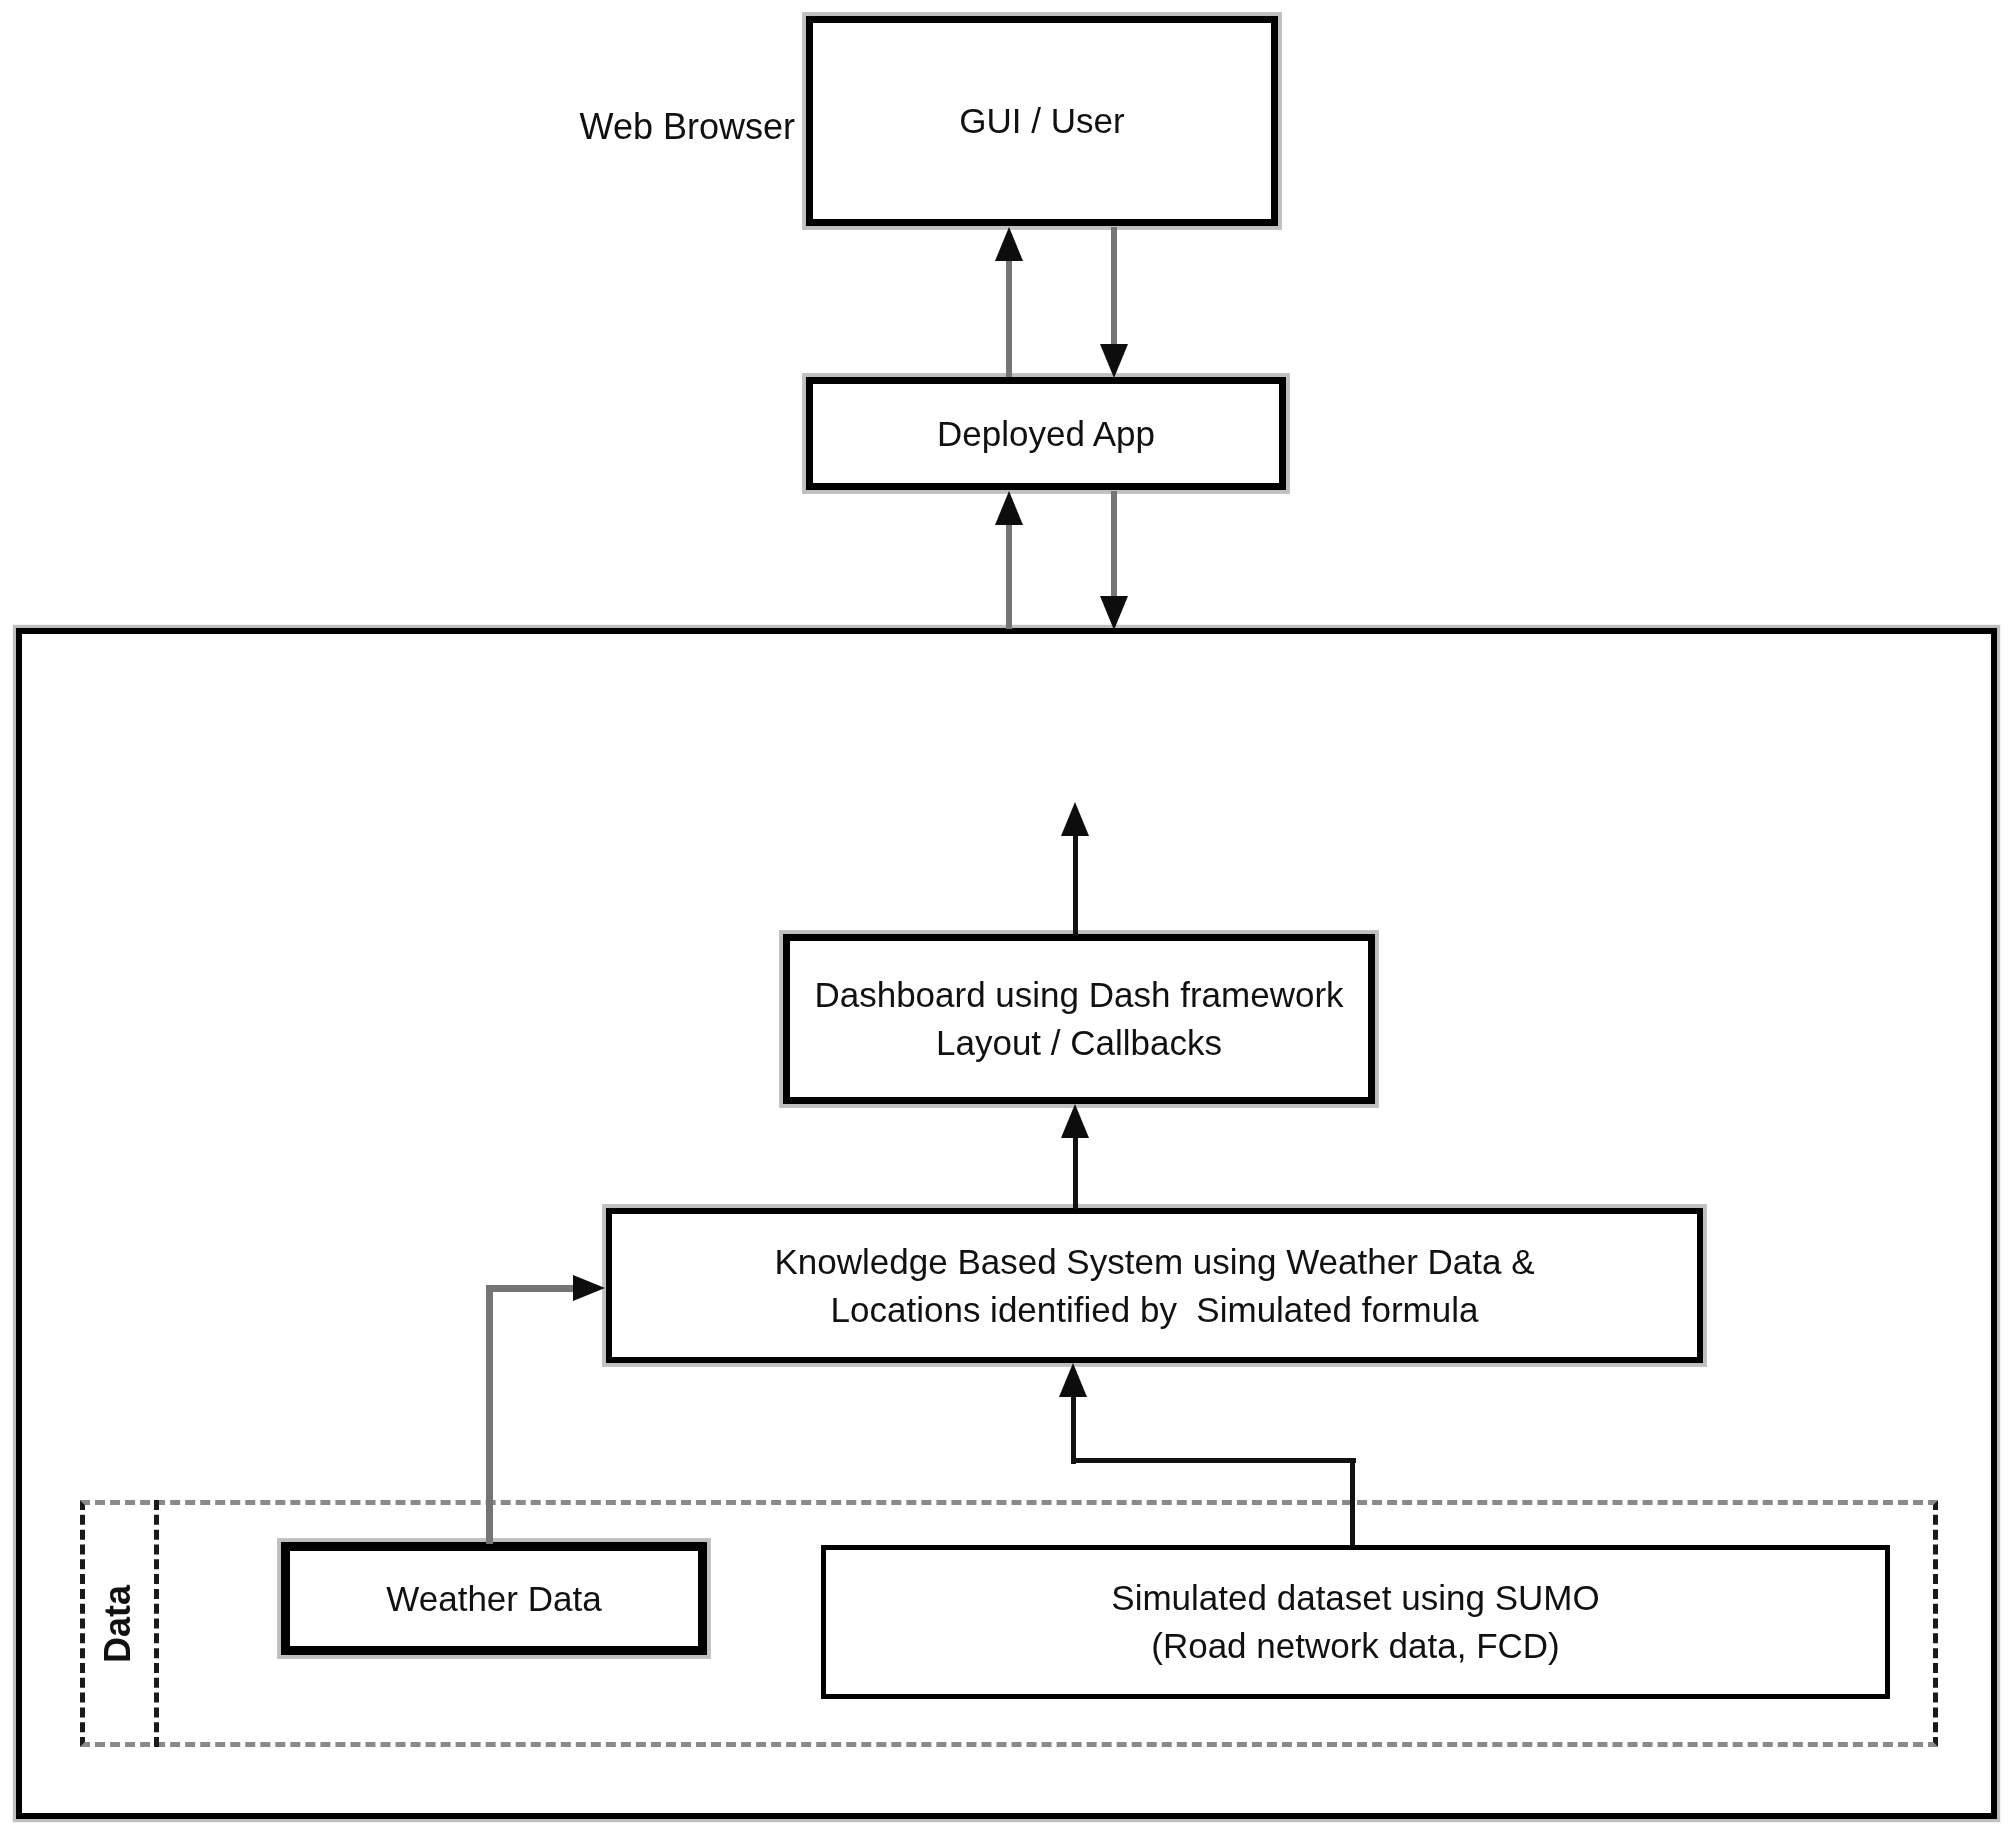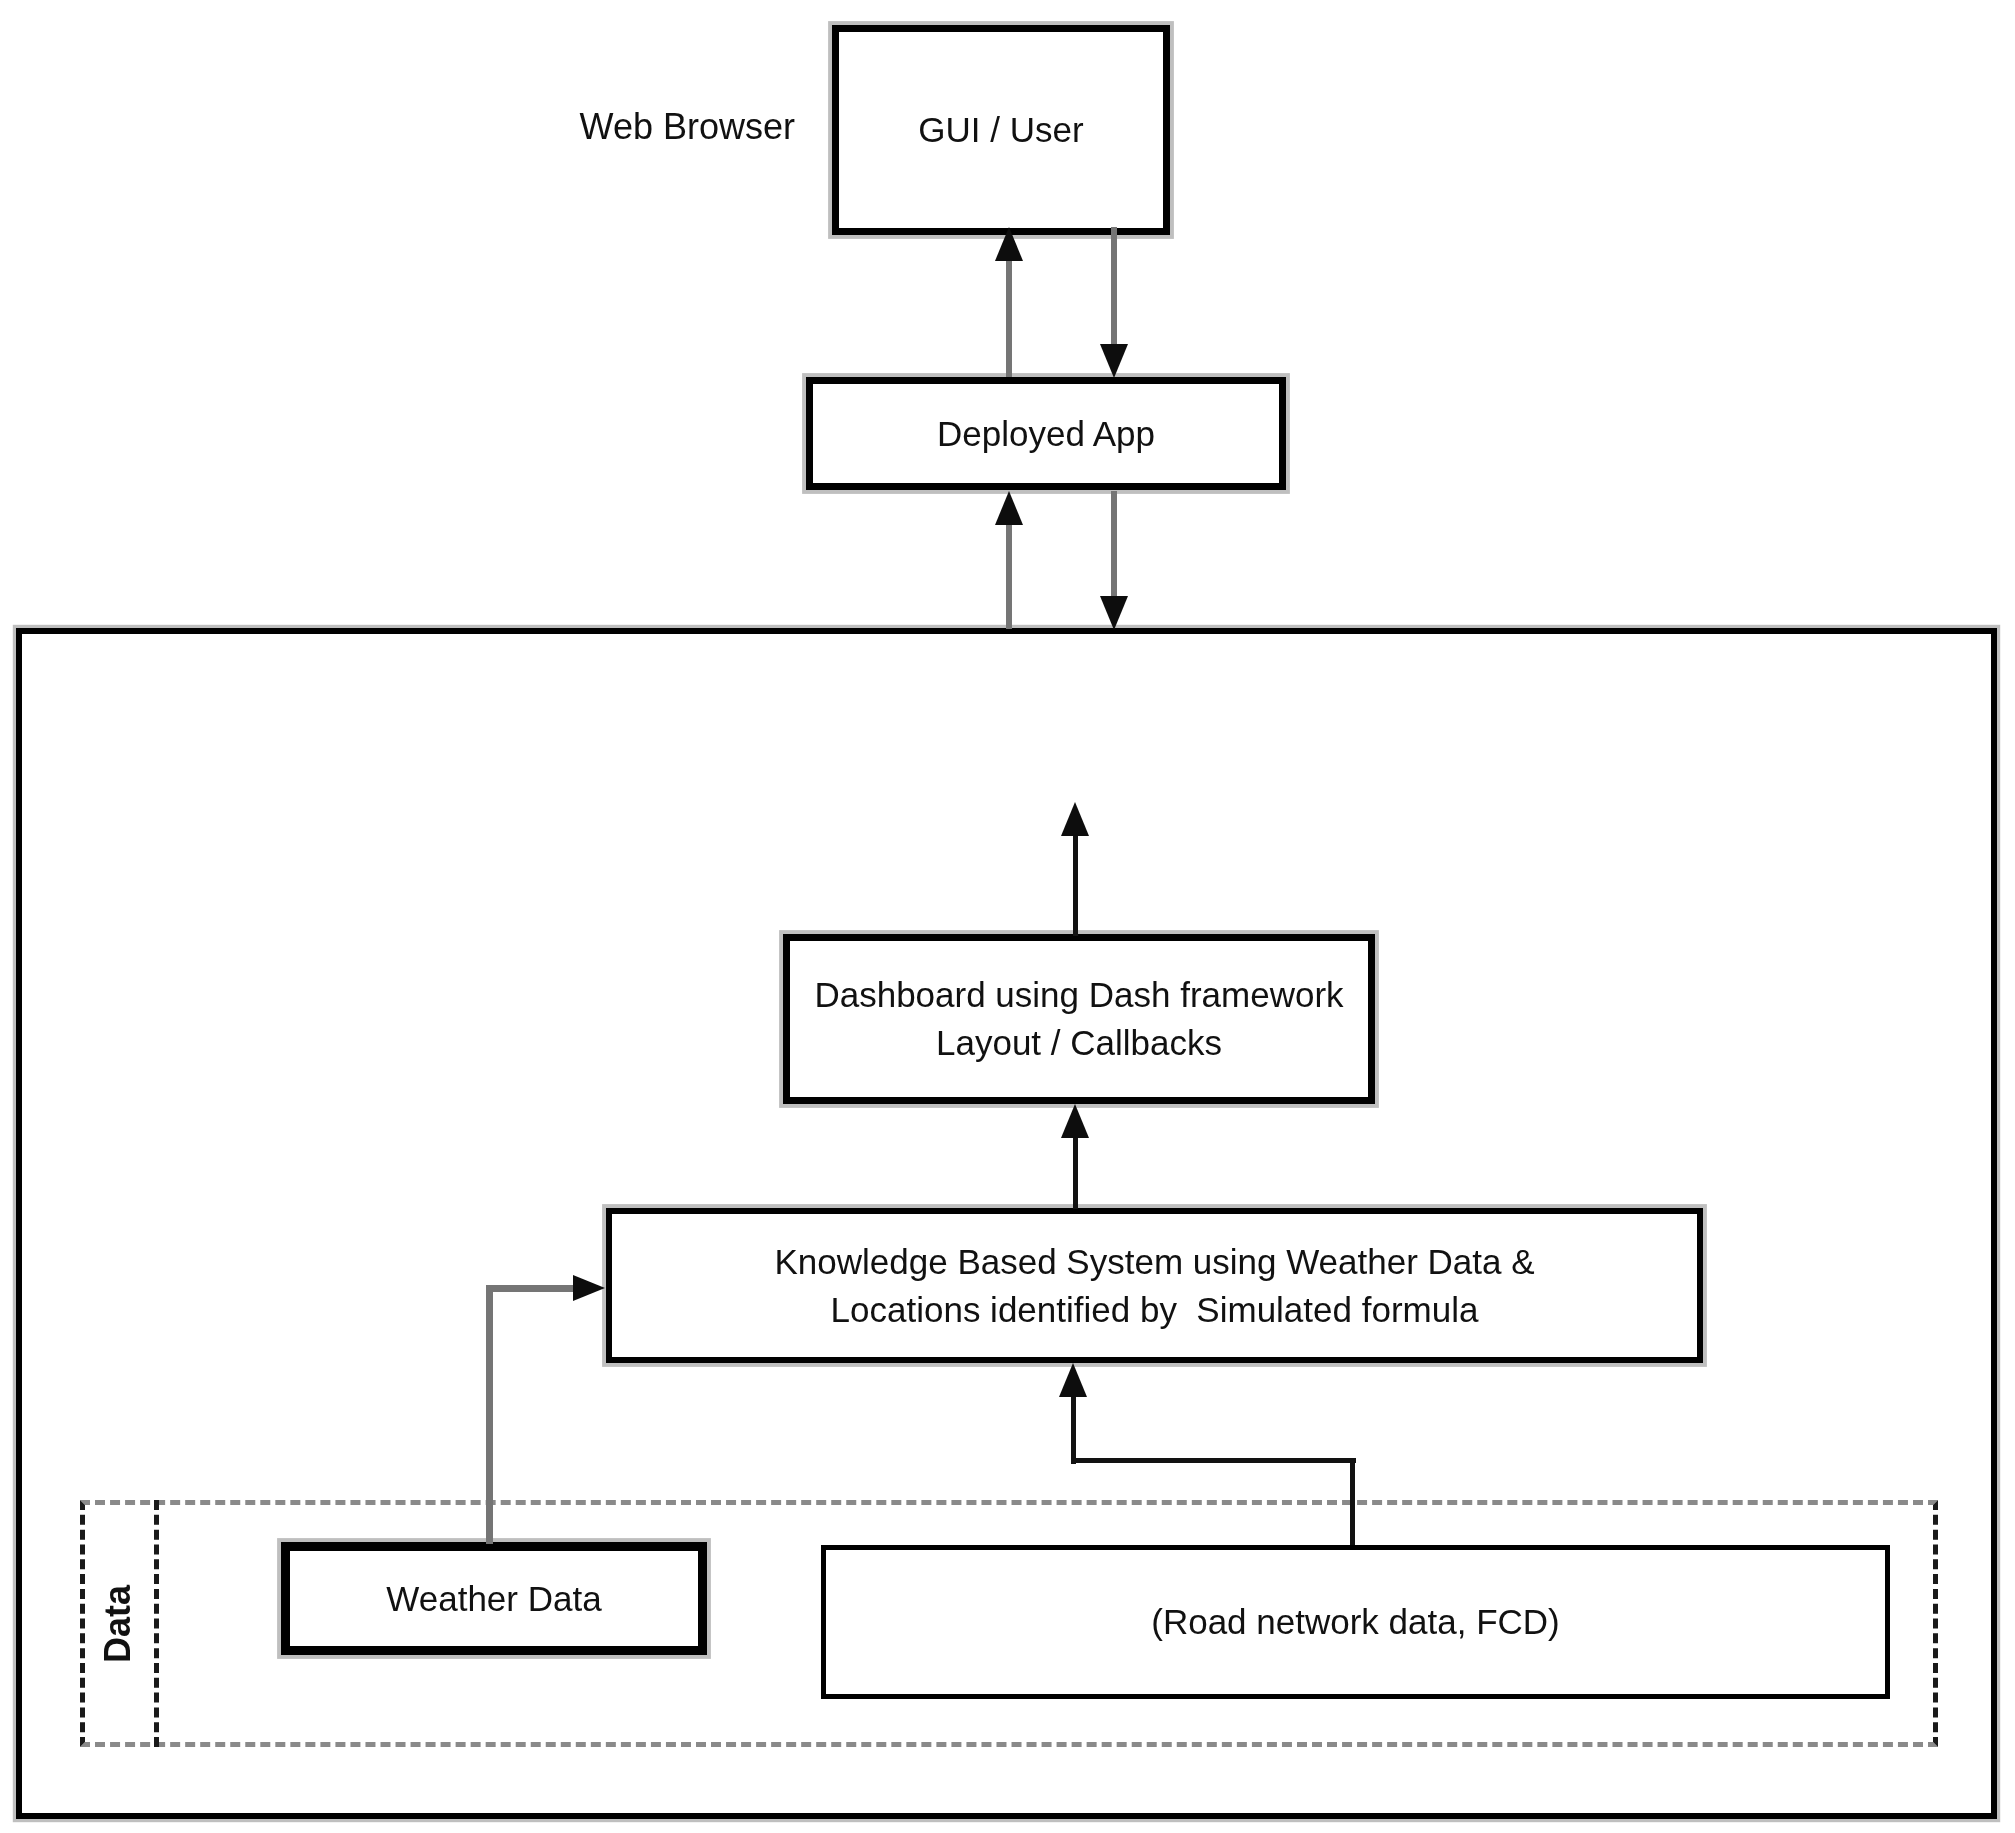--- a/index.html
+++ b/index.html
@@ -94,21 +94,21 @@
 <div class="canvas">
 
   <div class="container-box" style="left:16px;top:628px;width:1981px;height:1191px;"></div>
 
   <div class="dashed-box" style="left:80px;top:1500px;width:1858px;height:247px;"></div>
   <div class="dashed-sep" style="left:154px;top:1500px;height:247px;"></div>
   <div class="rot-label" style="left:66px;top:1572px;width:104px;height:104px;">Data</div>
 
   <div class="float-label" style="left:497px;top:107px;width:298px;height:40px;justify-content:flex-end;">Web Browser</div>
 
-  <div class="box" style="left:806px;top:25px;width:338px;height:210px;margin-left:26px;">
+  <div class="box" style="left:806px;top:16px;width:472px;height:210px;">
     <span class="line">GUI / User</span>
   </div>
 
   <div class="box" style="left:806px;top:377px;width:480px;height:113px;">
     <span class="line">Deployed App</span>
   </div>
 
 
   <div class="box" style="left:783px;top:934px;width:592px;height:170px;">
     <span class="line">Dashboard using Dash framework</span>
@@ -118,20 +118,21 @@
   <div class="box" style="left:606px;top:1208px;width:1097px;height:155px;border-width:6.5px;">
     <span class="line">Knowledge Based System using Weather Data &amp;</span>
     <span class="line">Locations identified by  Simulated formula</span>
   </div>
 
   <div class="box" style="left:273px;top:1542px;width:426px;height:113px;border-width:9px;margin-left:8px;">
     <span class="line">Weather Data</span>
   </div>
 
   <div class="box" style="left:821px;top:1545px;width:1069px;height:154px;border-width:5.2px;box-shadow:none;">
+    <span class="line">Simulated dataset using SUMO</span>
     <span class="line">(Road network data, FCD)</span>
   </div>
 
   <div class="seg gray" style="left:1006px;top:256px;width:5.8px;height:121px;"></div>
   <div class="arrowhead arr-up gray-head" style="left:995px;top:227px;"></div>
 
   <div class="seg gray" style="left:1111px;top:227px;width:5.8px;height:120px;"></div>
   <div class="arrowhead arr-down gray-head" style="left:1100px;top:344px;"></div>
 
   <div class="seg gray" style="left:1006px;top:520px;width:5.8px;height:109px;"></div>

